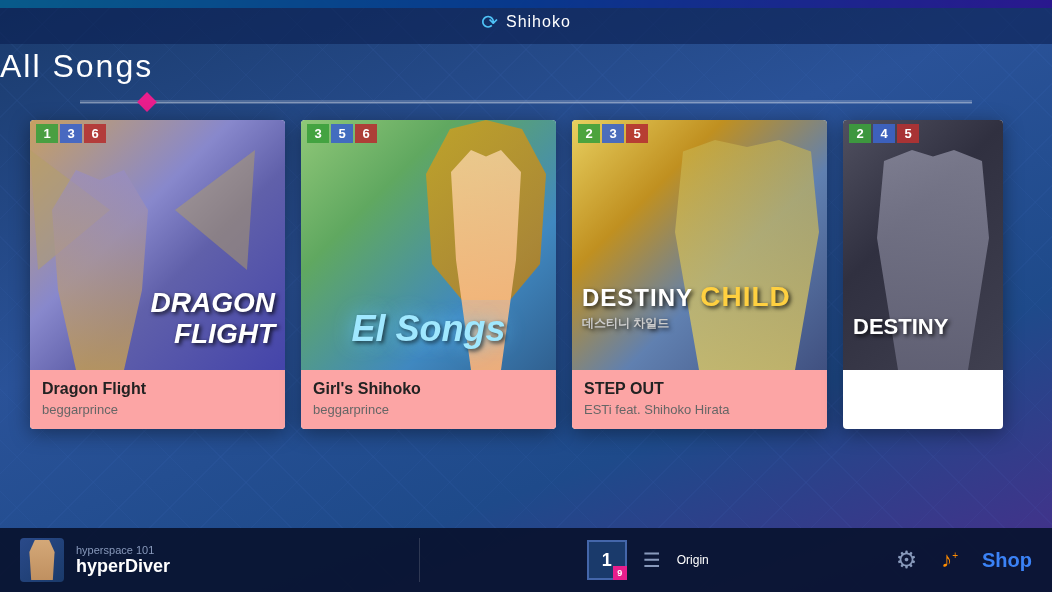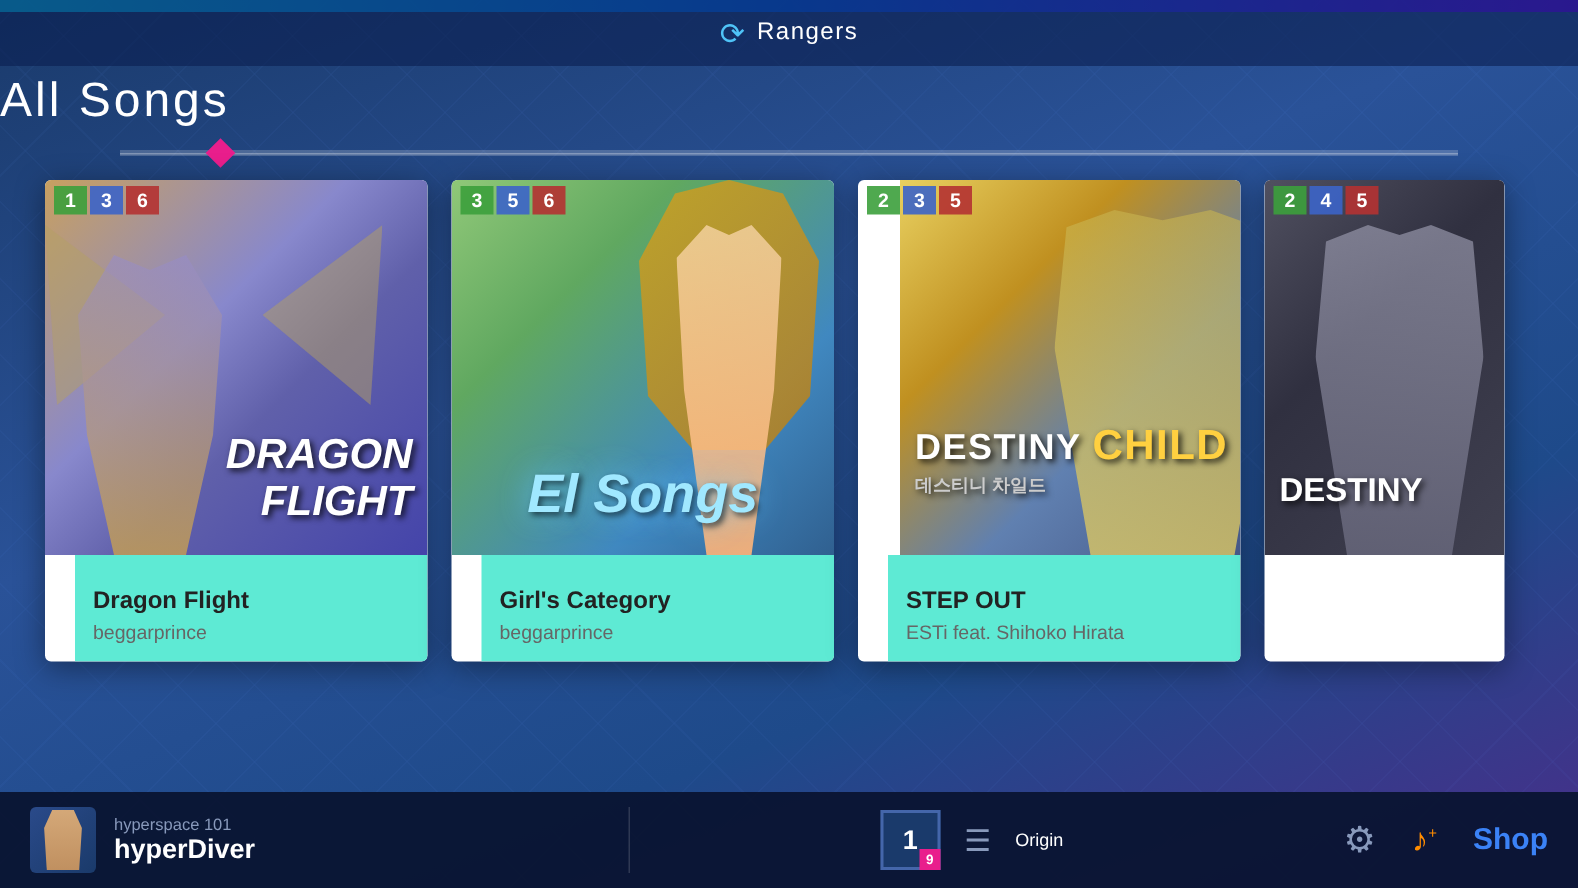--- a/index.html
+++ b/index.html
@@ -140,21 +140,20 @@
       width: 100%;
       height: 100%;
       background: linear-gradient(135deg, #90c878 0%, #60a860 30%, #4088c0 70%, #306090 100%);
       position: relative;
     }
     .card-art-destiny {
       width: 100%;
       height: 100%;
       background: linear-gradient(135deg, #e8d060 0%, #c09020 30%, #6080b0 60%, #405080 100%);
       position: relative;
-      margin-left: 28px;
     }
     .card-art-metamorphic {
       width: 100%;
       height: 100%;
       background: linear-gradient(135deg, #505060 0%, #303040 40%, #404050 100%);
       position: relative;
     }
 
     
     .art-title-dragon {
@@ -259,23 +258,22 @@
       top: 30px;
       right: 30px;
       width: 80px;
       height: 120px;
       background: rgba(180,160,100,0.5);
       clip-path: polygon(0% 50%, 100% 0%, 90% 100%);
     }
 
     
     .song-card-info {
-      padding: 22px 12px 12px;
-      background: #5eead4;
-      margin-left: 20px;
+      padding: 10px 12px 12px;
+      background: #fca5a5;
     }
     .song-card-title {
       font-size: 16px;
       font-weight: 700;
       color: #222;
       margin-bottom: 4px;
     }
     .song-card-artist {
       font-size: 13px;
       color: #666;
@@ -438,21 +436,21 @@
   </style>
 </head>
 <body>
 
 <div class="bg-pattern"></div>
 
 <div class="top-overlay"></div>
 
 <div class="category-bar">
   <span class="category-icon">⟳</span>
-  <span class="category-label">Rangers</span>
+  <span class="category-label">Shihoko</span>
 </div>
 
 <div class="page-title">All Songs</div>
 
 <div class="slider-container">
   <div class="slider-line"></div>
   <div class="slider-diamond"></div>
 </div>
 
 <div class="cards-container">
@@ -486,21 +484,21 @@
         <div class="char-girls"></div>
         <div class="art-title-elbrisa">El Songs</div>
       </div>
       <div class="diff-badges">
         <span class="diff-badge badge-green">3</span>
         <span class="diff-badge badge-blue">5</span>
         <span class="diff-badge badge-red">6</span>
       </div>
     </div>
     <div class="song-card-info">
-      <div class="song-card-title">Girl's Category</div>
+      <div class="song-card-title">Girl's Shihoko</div>
       <div class="song-card-artist">beggarprince</div>
     </div>
   </div>
 
   <div class="song-card">
     <div class="song-card-image">
       <div class="card-art-destiny">
         <div class="char-destiny"></div>
         <div class="art-title-destiny">
           <span style="display:block;font-size:24px;letter-spacing:1px;">DESTINY <span class="art-title-destiny2">CHILD</span></span>

